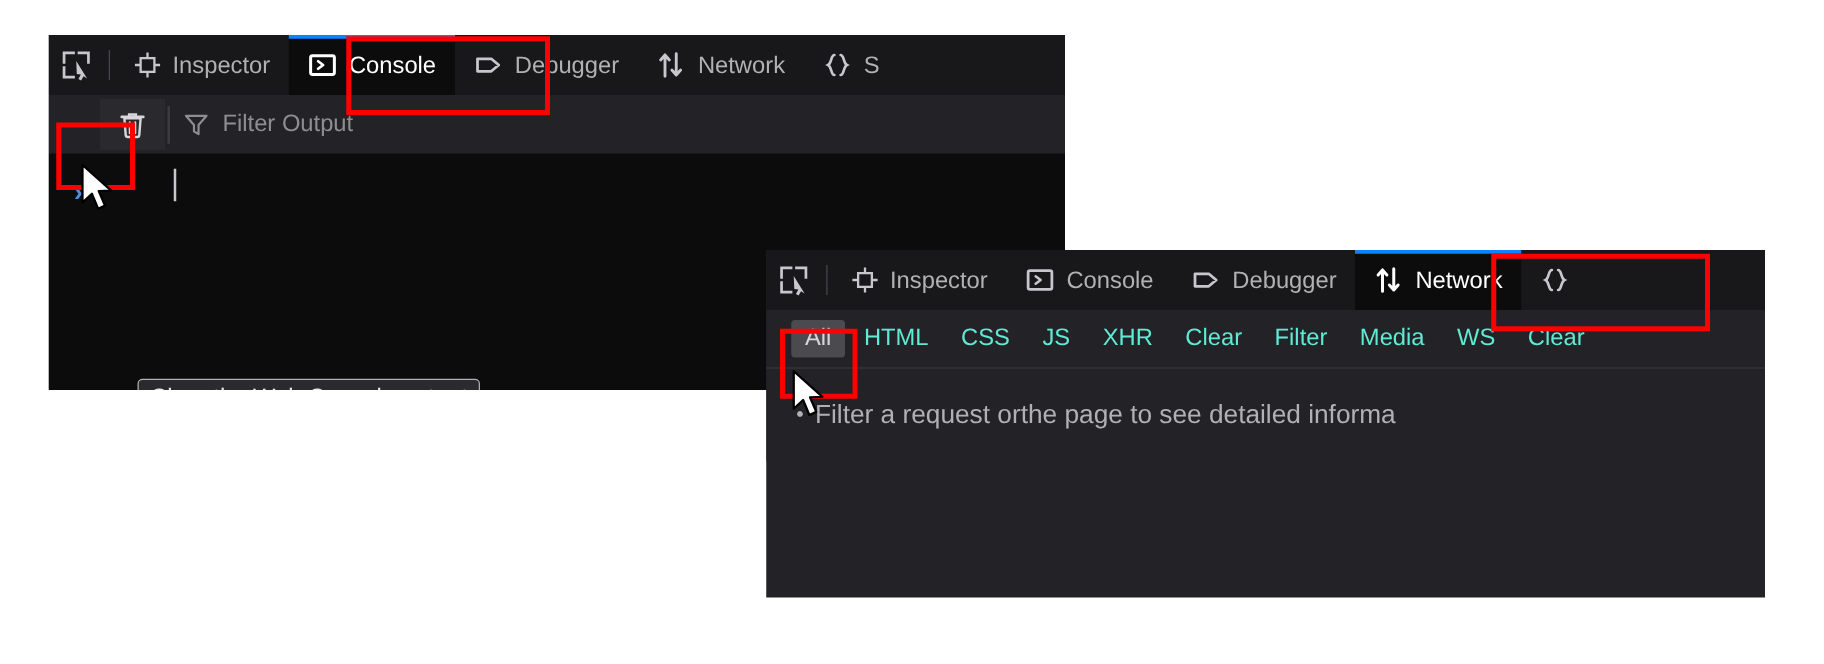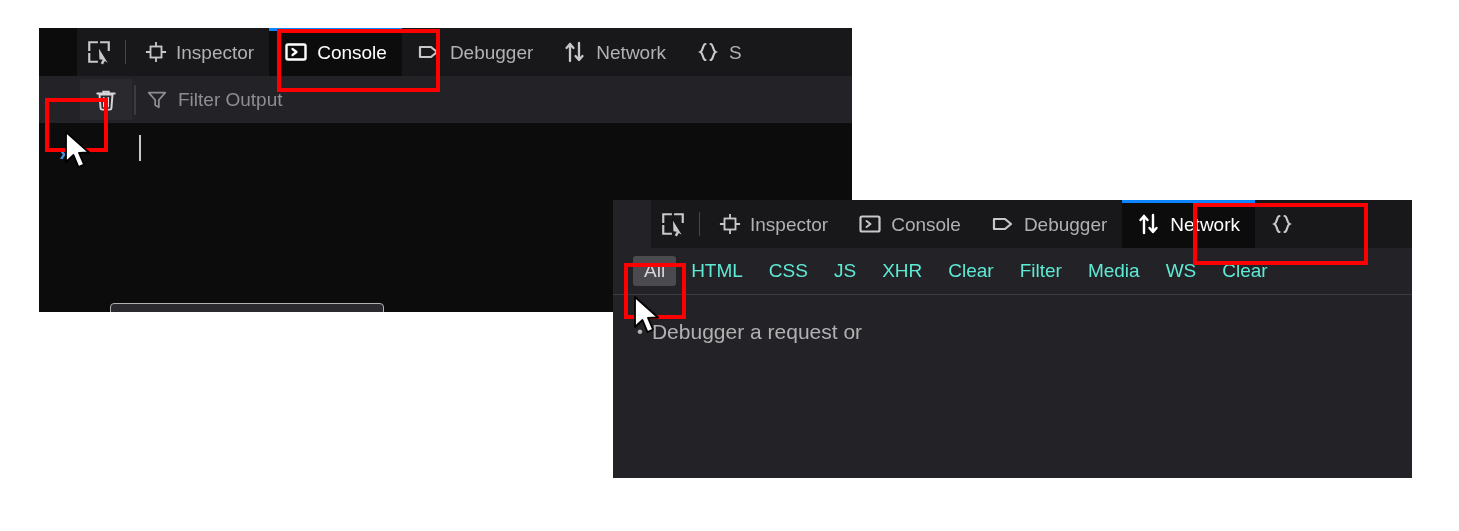--- a/index.html
+++ b/index.html
@@ -37,21 +37,20 @@
   }
 
   
   .toolbar {
     position: relative;
     height: 48px;
     background: #18181a;
     display: flex;
     align-items: center;
     white-space: nowrap;
-    margin-left: 38px;
   }
   #console-panel .toolbar { background: #18181a; }
 
   .picker-btn {
     width: 44px;
     height: 48px;
     display: flex;
     align-items: center;
     justify-content: center;
     flex: none;
@@ -386,21 +385,22 @@
     <span class="type-chip">XHR</span>
     <span class="type-chip">Clear</span>
     <span class="type-chip">Filter</span>
     <span class="type-chip">Media</span>
     <span class="type-chip">WS</span>
     <span class="type-chip">Clear</span>
   </div>
 
   <div class="empty-msg">
     <span class="bullet">•</span>
-    <span>Debugger a request or</span>
+    <span>Filter a request or</span>
+    <span>the page to see detailed informa</span>
   </div>
 
 </div>
 
 <div class="redbox" id="redbox-console-tab"></div>
 <div class="redbox" id="redbox-console-trash"></div>
 <div class="redbox" id="redbox-network-tab"></div>
 <div class="redbox" id="redbox-network-trash"></div>
 
 <div class="cursor" id="cursor-console">

